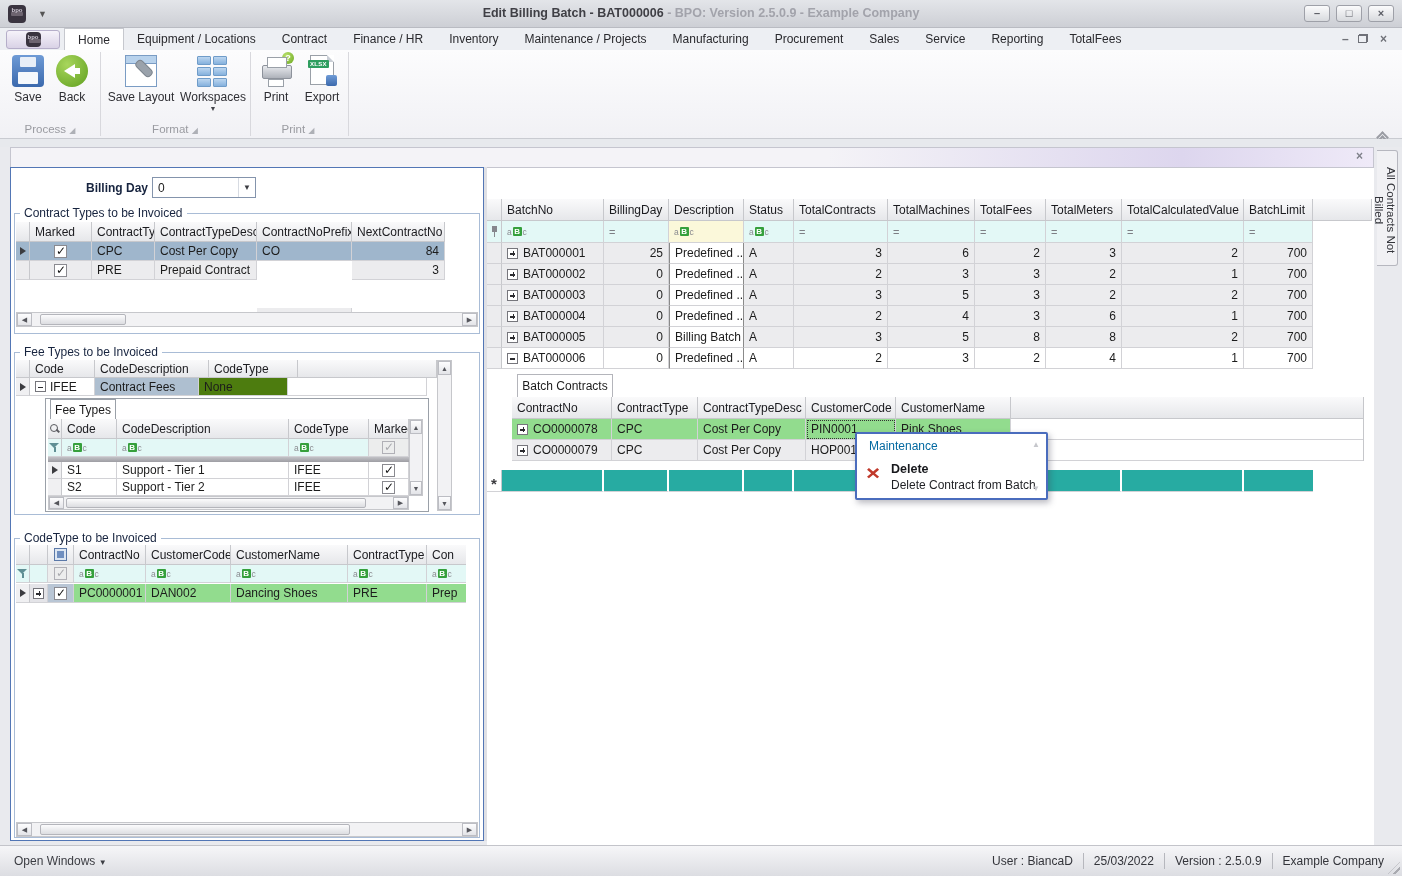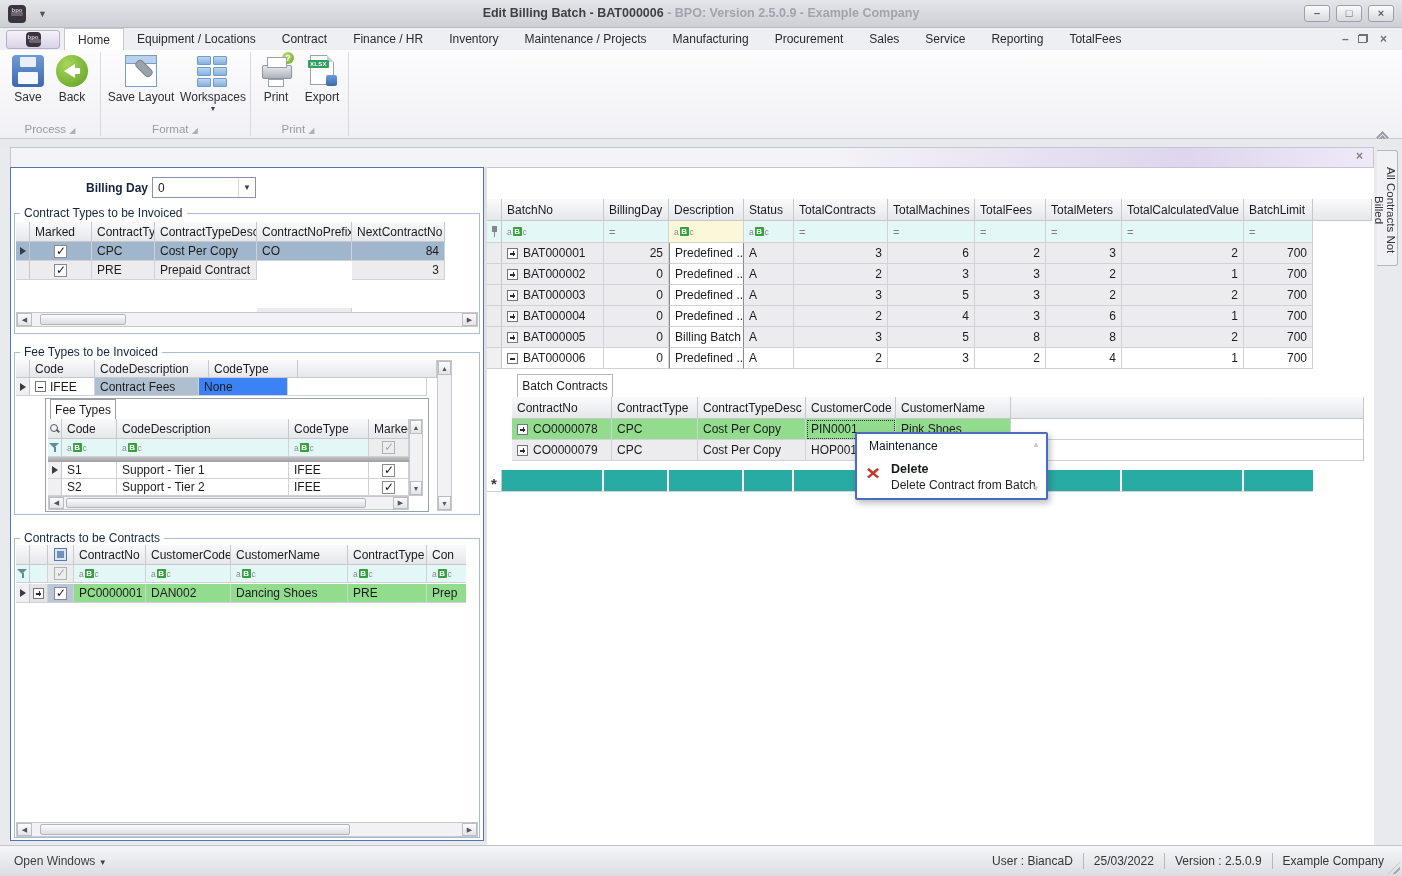--- a/index.html
+++ b/index.html
@@ -141,21 +141,21 @@
   .vsbar { flex-direction:column; justify-content:space-between; }
 
   
   .gbox { position:absolute; border:1px solid #a9bcd6; }
   .gtitle { position:absolute; background:#fff; padding:0 4px; color:#17243f; font-size:12px; }
   .bold-navy { color:#17243f; font-weight:bold; }
 
   
   .ctxmenu { left:855px; top:432px; width:193px; height:68px; background:#fff; border:2px solid #4a6cbd; border-radius:2px;
     box-shadow:2px 3px 6px rgba(60,60,80,.35); z-index:50; }
-  .ctxhdr { position:absolute; left:12px; top:5px; color:#0f172a; }
+  .ctxhdr { position:absolute; left:12px; top:5px; color:#0369a1; }
   .ctxarrow { position:absolute; right:6px; color:#c6c7cc; font-size:8px; }
   .redx { position:absolute; left:10px; top:29px; color:#c0392b; font-size:21px; font-weight:bold; line-height:20px; transform:scaleX(1.15); }
   .ctxdel { position:absolute; left:34px; top:28px; font-weight:bold; font-size:12.5px; color:#17181c; }
   .ctxdesc { position:absolute; left:34px; top:44px; font-size:12px; color:#1f2024; }
 
   
   .statusbar { left:0; top:845px; width:1402px; height:31px;
     background:linear-gradient(#f6f6f8,#dcdde2); border-top:1px solid #c3c4ca; }
   .st-items { position:absolute; right:18px; top:0; height:30px; display:flex; align-items:center; color:#33343a; }
   .st-sep { width:1px; height:16px; background:#b6b7bd; margin:0 10px; }
@@ -330,21 +330,21 @@
   </div>
   <div class="r" style="left:16px;top:378px;height:18px;">
     <div class="c ind" style="width:14px;">
         <span class="rowind"></span>
       </div>
     <div class="c" style="width:65px;gap:4px;">
         <span class="ex minus"></span>
         <span>IFEE</span>
       </div>
     <div class="c" style="width:104px;background:#aebfd0;">Contract Fees</div>
-    <div class="c" style="width:89px;background:#3b82f6;">None</div>
+    <div class="c" style="width:89px;background:#4d7c0f;">None</div>
     <div class="c" style="width:139px;"></div>
   </div>
 
   <div class="abs" style="left:45px;top:398px;width:384px;height:114px;border:1px solid #9aa0a8;background:#fff;"></div>
   <div class="abs" style="left:50px;top:399px;width:66px;height:20px;background:#fff;border:1px solid #9aa0a8;border-bottom:none;display:flex;align-items:center;justify-content:center;">Fee Types</div>
   <div class="r" style="left:48px;top:419px;height:20px;">
     <div class="c h" style="width:14px;padding:0;justify-content:center;">
         <span class="mag"></span>
       </div>
     <div class="c h" style="width:55px;">Code</div>
@@ -404,21 +404,21 @@
     <div class="sbtn hb">◀</div>
     <div class="thumb" style="margin-left:2px;width:300px;height:10px;"></div>
     <div class="sbtn hb" style="margin-left:auto;">▶</div>
   </div>
   <div class="sbar vsbar" style="left:437px;top:360px;width:15px;height:151px;">
     <div class="sbtn vb">▲</div>
     <div class="sbtn vb">▼</div>
   </div>
 
   <div class="gbox" style="left:14px;top:538px;width:466px;height:300px;"></div>
-  <div class="gtitle" style="left:20px;top:531px;">Contracts to be Contracts</div>
+  <div class="gtitle" style="left:20px;top:531px;">CodeType to be Invoiced</div>
   <div class="r" style="left:16px;top:545px;height:20px;">
     <div class="c h" style="width:14px;"></div>
     <div class="c h" style="width:18px;"></div>
     <div class="c h" style="width:26px;justify-content:center;">
         <span class="cb blue"></span>
       </div>
     <div class="c h" style="width:72px;">ContractNo</div>
     <div class="c h" style="width:85px;">CustomerCode</div>
     <div class="c h" style="width:117px;">CustomerName</div>
     <div class="c h" style="width:79px;">ContractType</div>

